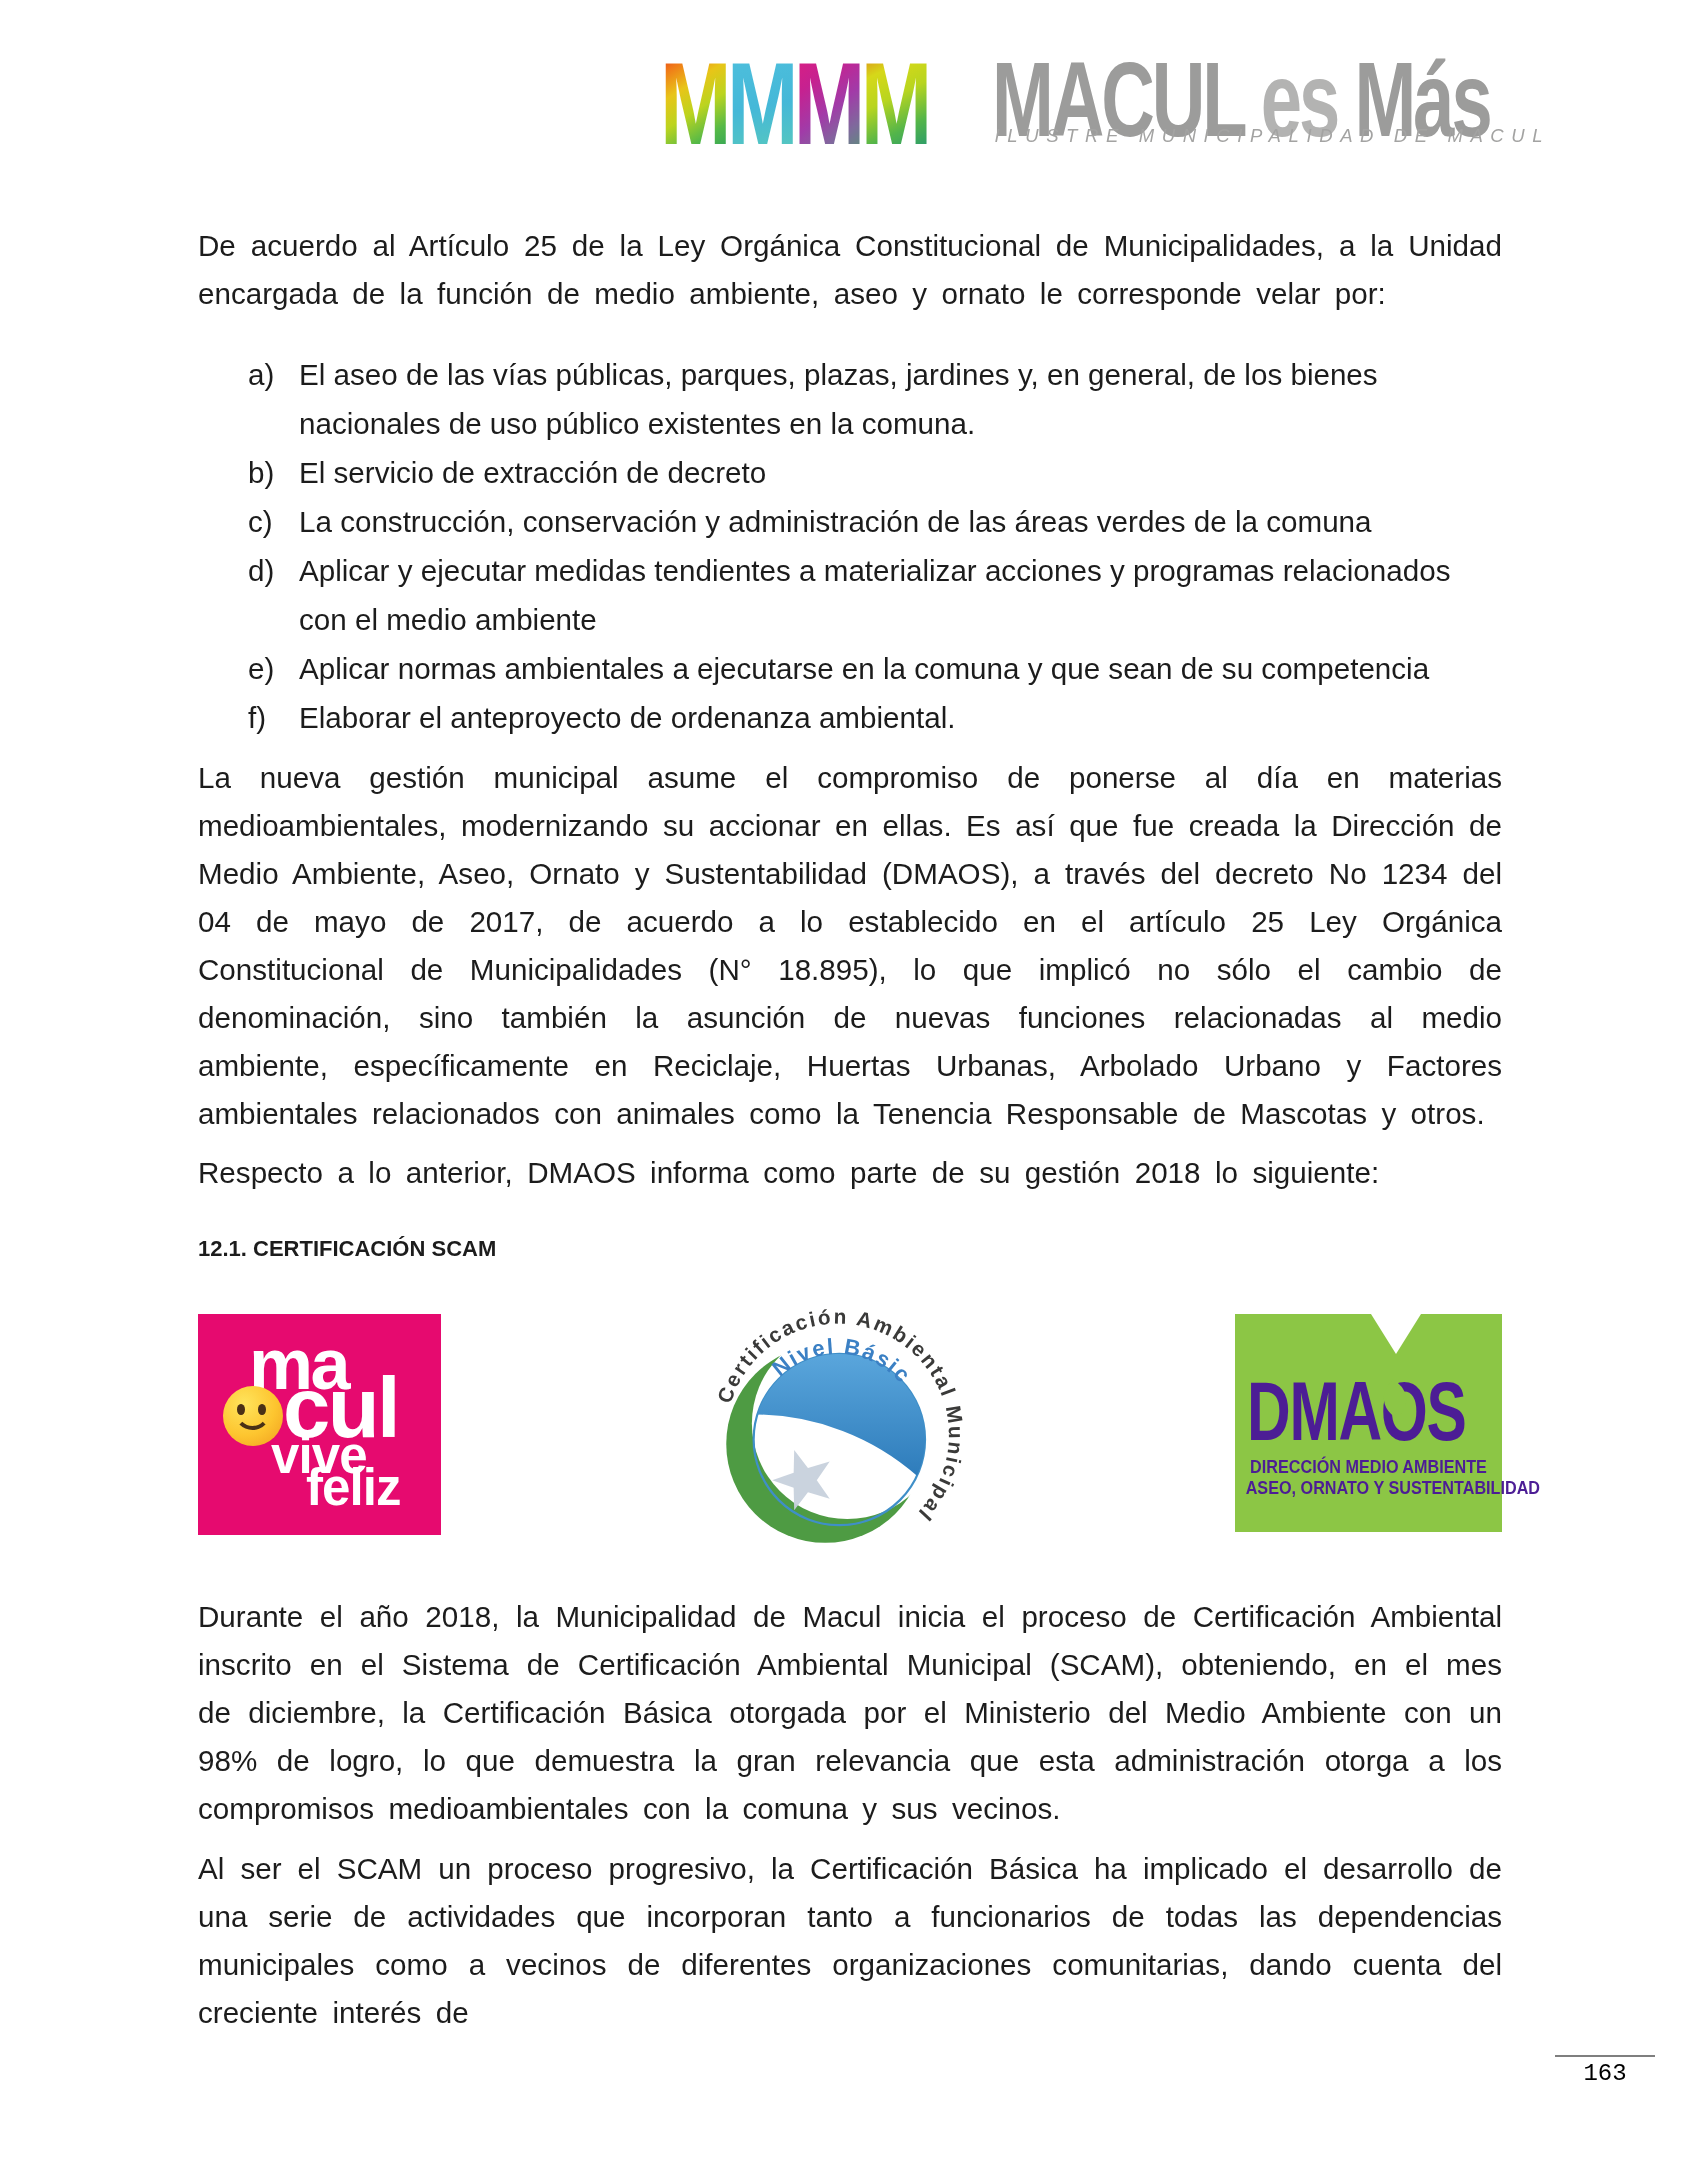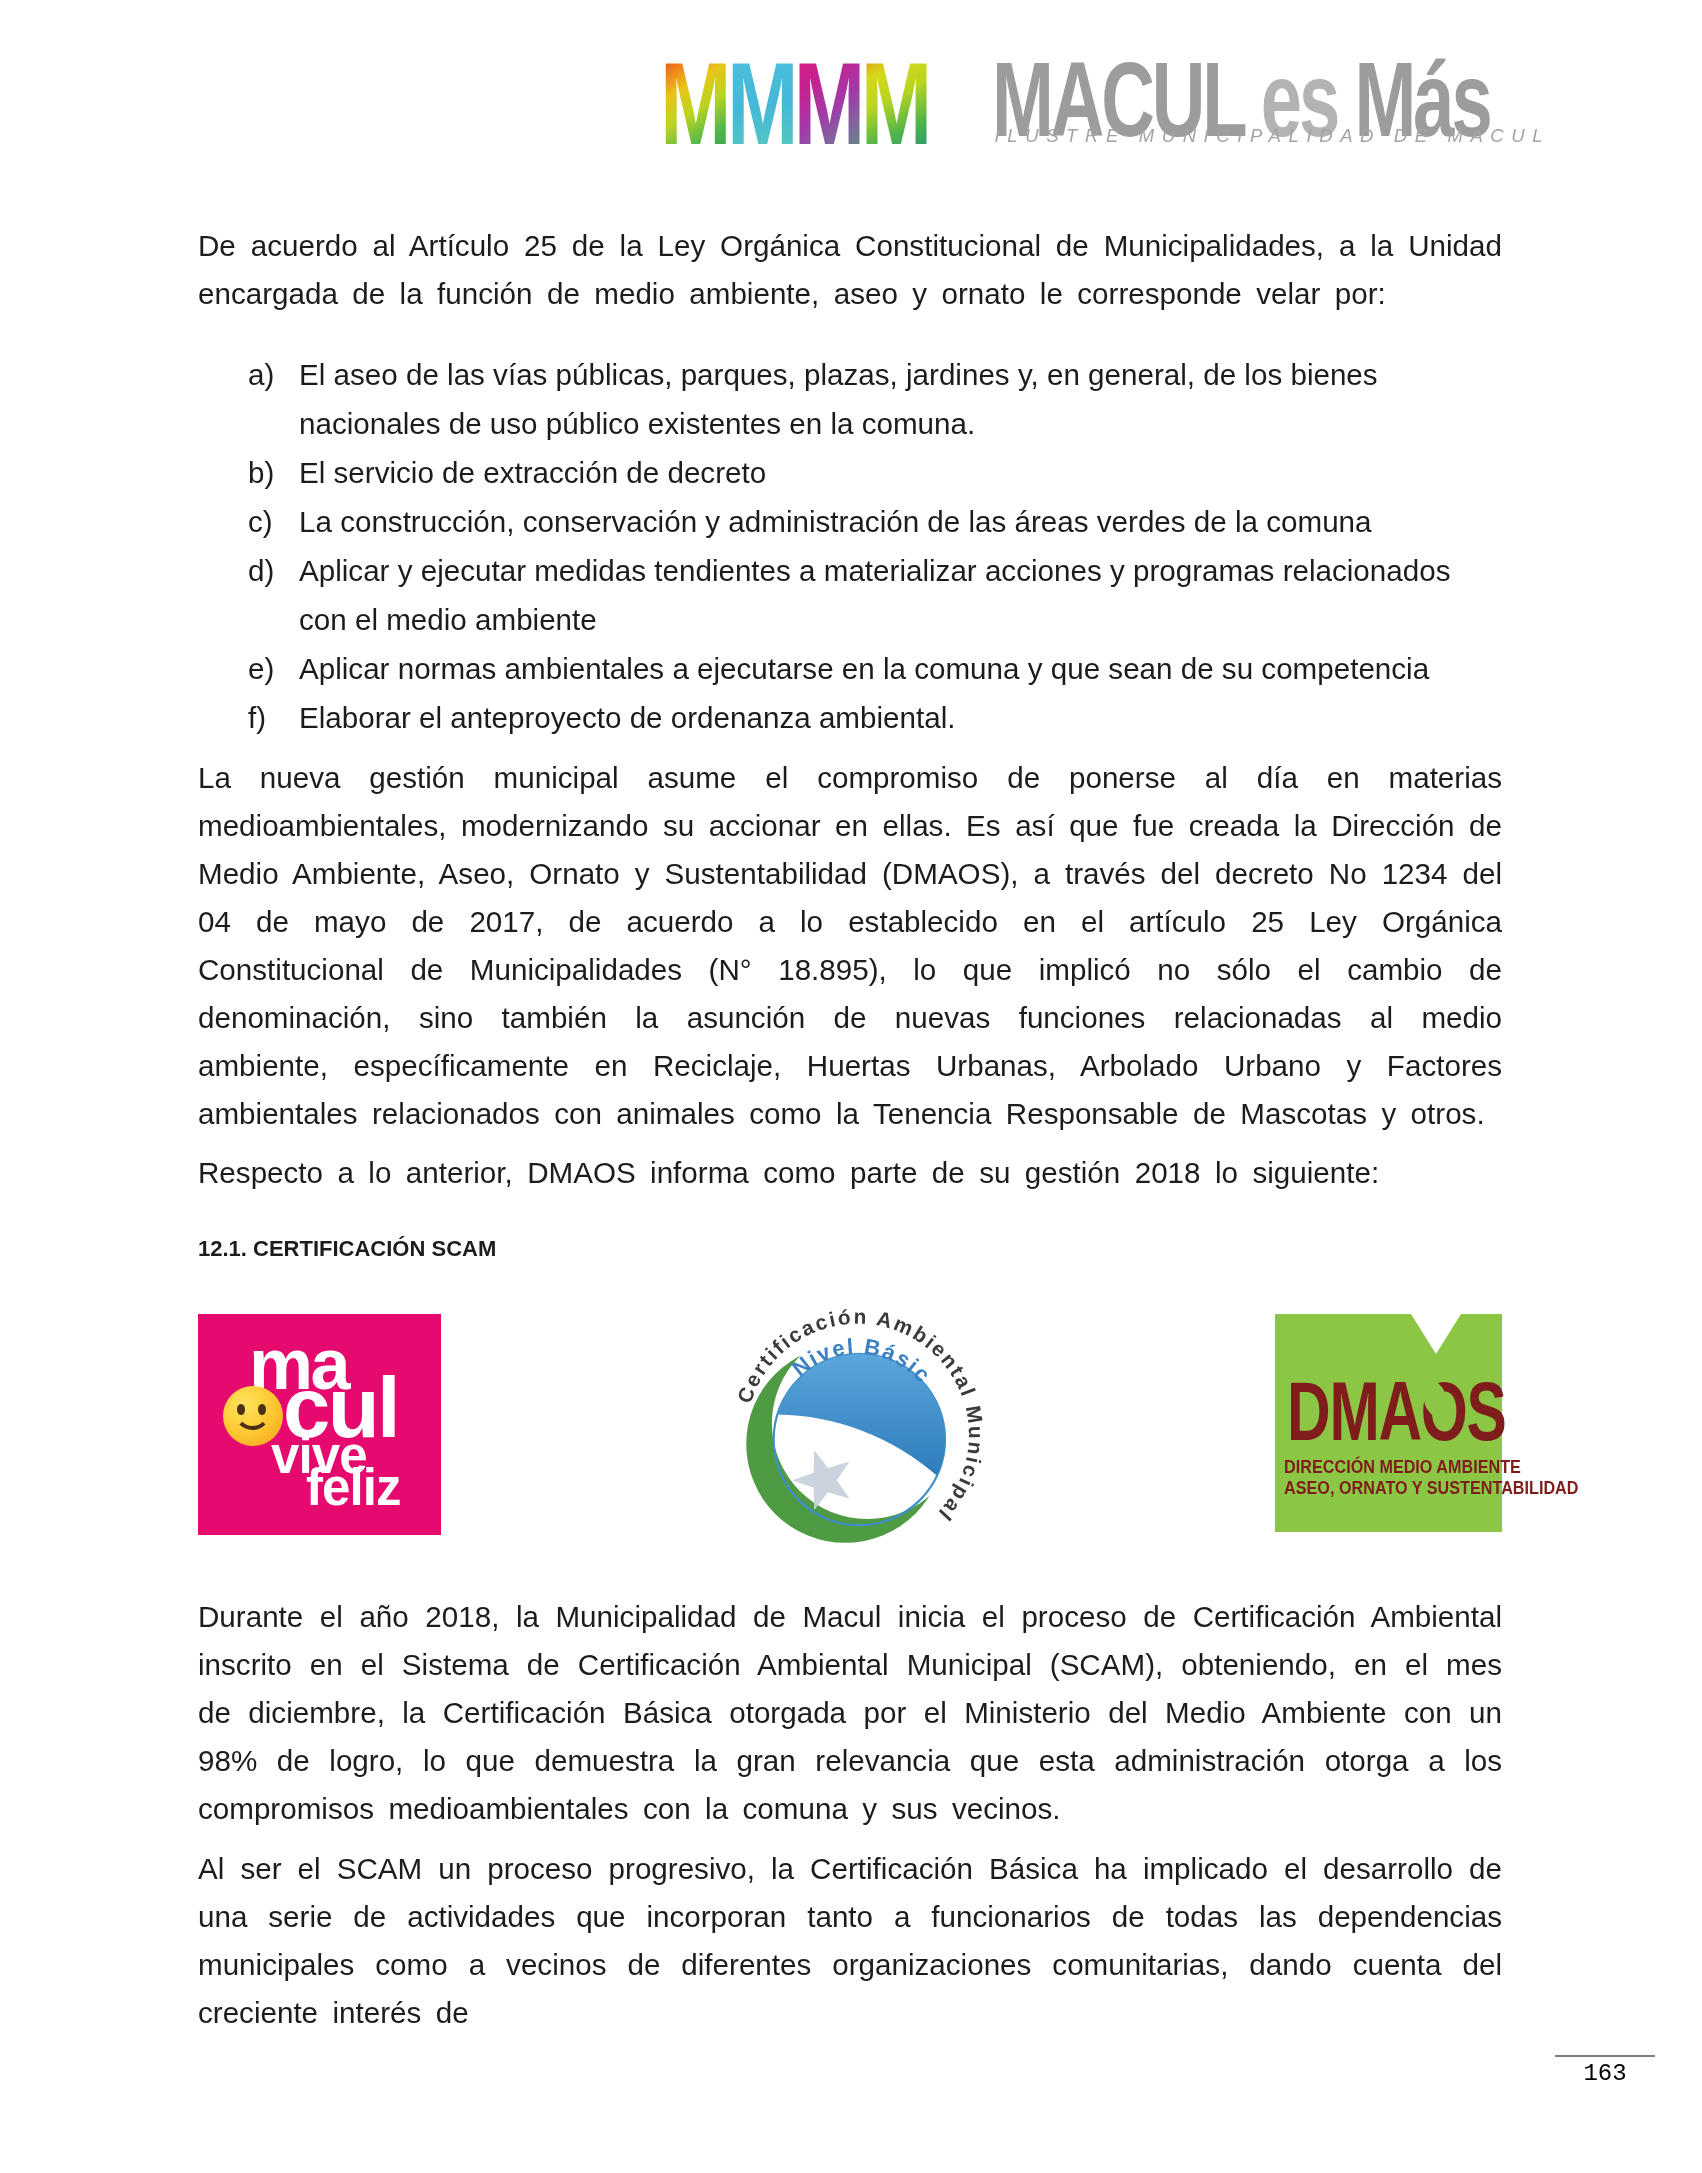--- a/index.html
+++ b/index.html
@@ -47,21 +47,21 @@
     background:radial-gradient(circle at 35% 30%,#ffe45c 0%,#fdc52f 55%,#f09c1f 100%);}
   .smiley .eye{position:absolute;top:17.6px;width:8px;height:11.5px;border-radius:50%;background:#4a3016;}
   .smiley .eye.l{left:14px;} .smiley .eye.r{left:35px;}
   .smiley .mouth{position:absolute;left:10.6px;top:7px;width:37px;height:37px;border-radius:50%;
     border:4.4px solid transparent;border-bottom-color:#4a3016;box-sizing:border-box;}
 
   
   .logo-scam{width:250px;height:250px;}
 
   
-  .logo-dmaos{position:relative;width:227px;height:218px;margin-top:7px;color:#7f1d1d;}
+  .logo-dmaos{position:relative;width:227px;height:218px;margin-top:7px;color:#4c1d95;padding-left:40px;}
   .dmaos-notch{position:absolute;left:136px;top:0;width:0;height:0;
     border-left:25.6px solid transparent;border-right:25.6px solid transparent;border-top:40px solid #fff;}
   .dmaos-title{position:absolute;left:12.4px;top:55px;font-size:84px;line-height:1;font-weight:bold;letter-spacing:-1.8px;
     transform:scaleX(.72);transform-origin:left top;white-space:nowrap;}
   .dmaos-leaf{position:absolute;left:146px;top:71px;width:28px;height:28px;border-radius:0 75% 0 75%;
     transform:rotate(40deg);}
   .dmaos-sub{position:absolute;left:0;width:100%;text-align:center;font-weight:bold;
     transform:scaleX(.92);transform-origin:center top;white-space:nowrap;}
   .dmaos-sub.s1{top:129px;font-size:17.6px;}
   .dmaos-sub.s2{top:150px;font-size:17.6px;}

